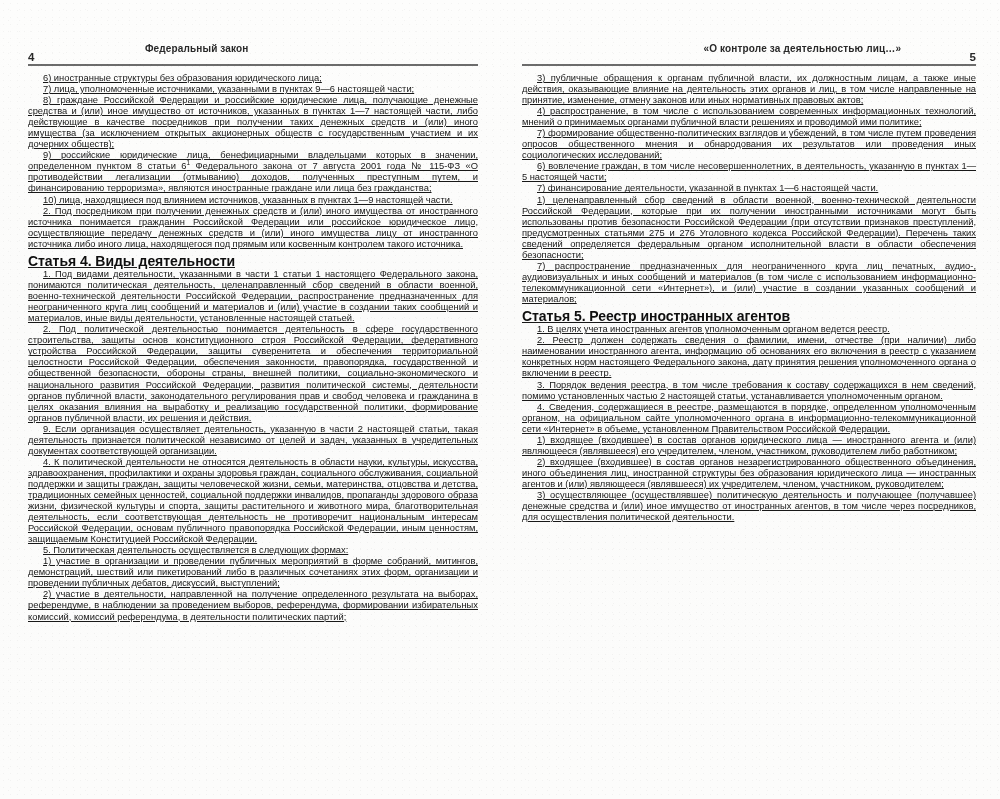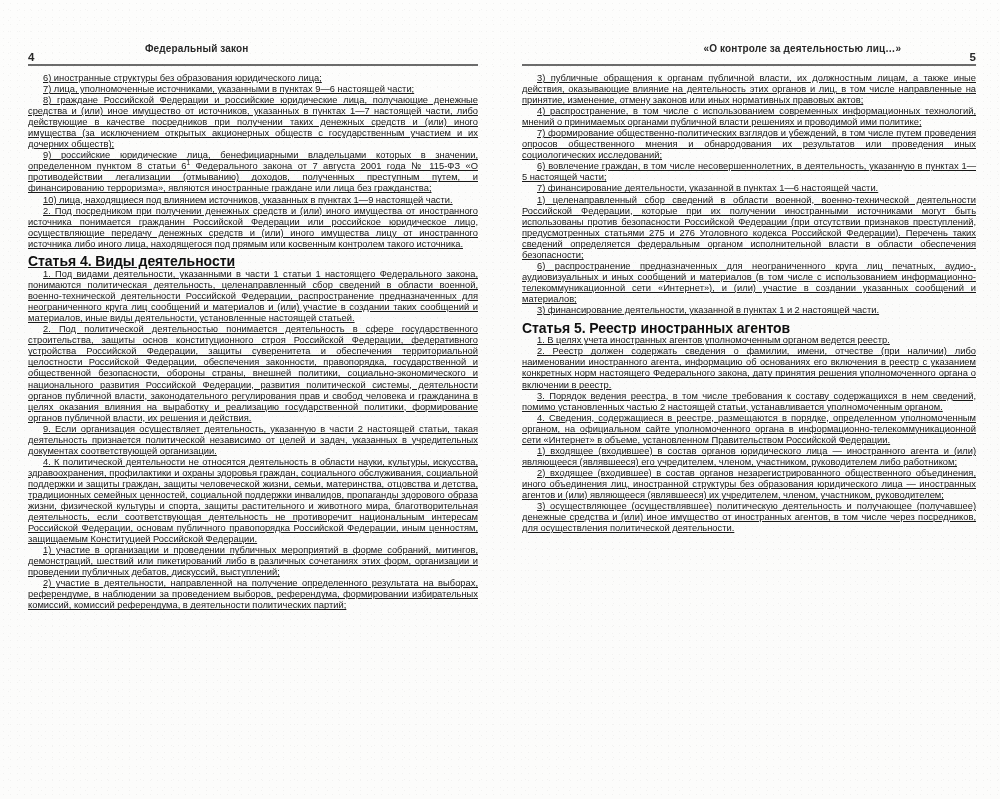--- a/index.html
+++ b/index.html
@@ -152,42 +152,42 @@
         <p>9) российские юридические лица, бенефициарными владельцами которых в значении, определенном пунктом 8 статьи 6<sup class="fn">1</sup> Федерального закона от 7 августа 2001 года № 115-ФЗ «О противодействии легализации (отмыванию) доходов, полученных преступным путем, и финансированию терроризма», являются иностранные граждане или лица без гражданства;</p>
         <p>10) лица, находящиеся под влиянием источников, указанных в пунктах 1—9 настоящей части.</p>
         <p>2. Под посредником при получении денежных средств и (или) иного имущества от иностранного источника понимается гражданин Российской Федерации или российское юридическое лицо, осуществляющие передачу денежных средств и (или) иного имущества лицу от иностранного источника либо иного лица, находящегося под прямым или косвенным контролем такого источника.</p>
 
         <h3 class="art-head">Статья 4. Виды деятельности</h3>
 
         <p>1. Под видами деятельности, указанными в части 1 статьи 1 настоящего Федерального закона, понимаются политическая деятельность, целенаправленный сбор сведений в области военной, военно-технической деятельности Российской Федерации, распространение предназначенных для неограниченного круга лиц сообщений и материалов и (или) участие в создании таких сообщений и материалов, иные виды деятельности, установленные настоящей статьей.</p>
         <p>2. Под политической деятельностью понимается деятельность в сфере государственного строительства, защиты основ конституционного строя Российской Федерации, федеративного устройства Российской Федерации, защиты суверенитета и обеспечения территориальной целостности Российской Федерации, обеспечения законности, правопорядка, государственной и общественной безопасности, обороны страны, внешней политики, социально-экономического и национального развития Российской Федерации, развития политической системы, деятельности органов публичной власти, законодательного регулирования прав и свобод человека и гражданина в целях оказания влияния на выработку и реализацию государственной политики, формирование органов публичной власти, их решения и действия.</p>
         <p>9. Если организация осуществляет деятельность, указанную в части 2 настоящей статьи, такая деятельность признается политической независимо от целей и задач, указанных в учредительных документах соответствующей организации.</p>
         <p>4. К политической деятельности не относятся деятельность в области науки, культуры, искусства, здравоохранения, профилактики и охраны здоровья граждан, социального обслуживания, социальной поддержки и защиты граждан, защиты человеческой жизни, семьи, материнства, отцовства и детства, традиционных семейных ценностей, социальной поддержки инвалидов, пропаганды здорового образа жизни, физической культуры и спорта, защиты растительного и животного мира, благотворительная деятельность, если соответствующая деятельность не противоречит национальным интересам Российской Федерации, основам публичного правопорядка Российской Федерации, иным ценностям, защищаемым Конституцией Российской Федерации.</p>
+        <p>5. Политическая деятельность осуществляется в следующих формах:</p>
         <p>1) участие в организации и проведении публичных мероприятий в форме собраний, митингов, демонстраций, шествий или пикетирований либо в различных сочетаниях этих форм, организации и проведении публичных дебатов, дискуссий, выступлений;</p>
         <p>2) участие в деятельности, направленной на получение определенного результата на выборах, референдуме, в наблюдении за проведением выборов, референдума, формировании избирательных комиссий, комиссий референдума, в деятельности политических партий;</p>
       </div>
     </div>
 
     <div class="page page-right">
 
       <div class="running-head rh-right">
         <span style="width:1px"></span>
         <span class="head-title">«О контроле за деятельностью лиц…»</span>
         <span class="folio">5</span>
       </div>
 
       <div class="col-body">
         <p>3) публичные обращения к органам публичной власти, их должностным лицам, а также иные действия, оказывающие влияние на деятельность этих органов и лиц, в том числе направленные на принятие, изменение, отмену законов или иных нормативных правовых актов;</p>
         <p>4) распространение, в том числе с использованием современных информационных технологий, мнений о принимаемых органами публичной власти решениях и проводимой ими политике;</p>
         <p>7) формирование общественно-политических взглядов и убеждений, в том числе путем проведения опросов общественного мнения и обнародования их результатов или проведения иных социологических исследований;</p>
         <p>6) вовлечение граждан, в том числе несовершеннолетних, в деятельность, указанную в пунктах 1—5 настоящей части;</p>
         <p>7) финансирование деятельности, указанной в пунктах 1—6 настоящей части.</p>
         <p>1) целенаправленный сбор сведений в области военной, военно-технической деятельности Российской Федерации, которые при их получении иностранными источниками могут быть использованы против безопасности Российской Федерации (при отсутствии признаков преступлений, предусмотренных статьями 275 и 276 Уголовного кодекса Российской Федерации). Перечень таких сведений определяется федеральным органом исполнительной власти в области обеспечения безопасности;</p>
-        <p>6) распространение предназначенных для неограниченного круга лиц печатных, аудио-, аудиовизуальных и иных сообщений и материалов (в том числе с использованием информационно-телекоммуникационной сети «Интернет»), и (или) участие в создании указанных сообщений и материалов;</p>
-        <p>3) финансирование деятельности, указанной в пунктах 1 и 2 настоящей части.</p>
+        <p>7) распространение предназначенных для неограниченного круга лиц печатных, аудио-, аудиовизуальных и иных сообщений и материалов (в том числе с использованием информационно-телекоммуникационной сети «Интернет»), и (или) участие в создании указанных сообщений и материалов;</p>
 
         <h3 class="art-head">Статья 5. Реестр иностранных агентов</h3>
 
         <p>1. В целях учета иностранных агентов уполномоченным органом ведется реестр.</p>
         <p>2. Реестр должен содержать сведения о фамилии, имени, отчестве (при наличии) либо наименовании иностранного агента, информацию об основаниях его включения в реестр с указанием конкретных норм настоящего Федерального закона, дату принятия решения уполномоченного органа о включении в реестр.</p>
         <p>3. Порядок ведения реестра, в том числе требования к составу содержащихся в нем сведений, помимо установленных частью 2 настоящей статьи, устанавливается уполномоченным органом.</p>
         <p>4. Сведения, содержащиеся в реестре, размещаются в порядке, определенном уполномоченным органом, на официальном сайте уполномоченного органа в информационно-телекоммуникационной сети «Интернет» в объеме, установленном Правительством Российской Федерации.</p>
 
 
         <p>1) входящее (входившее) в состав органов юридического лица — иностранного агента и (или) являющееся (являвшееся) его учредителем, членом, участником, руководителем либо работником;</p>

